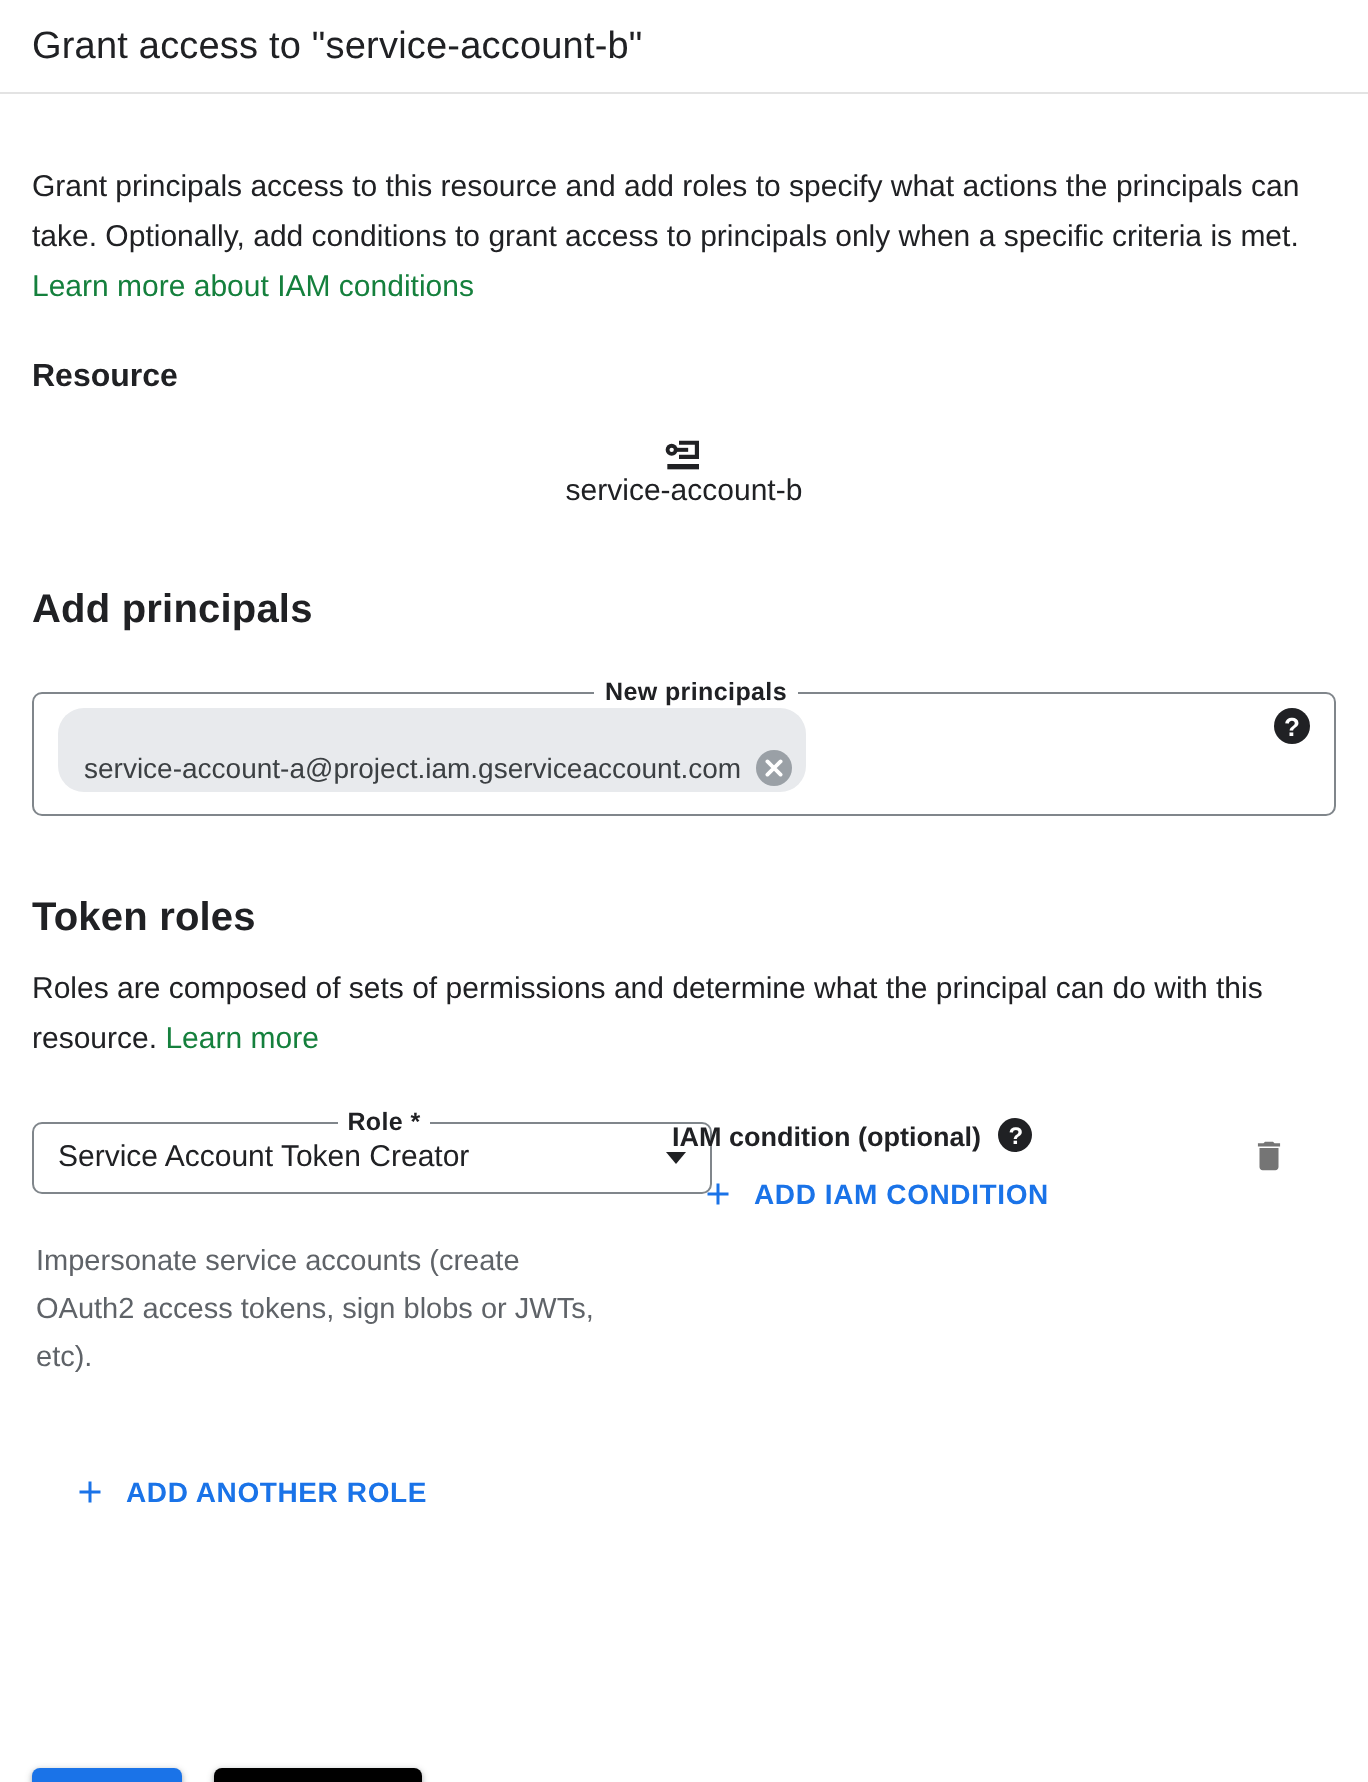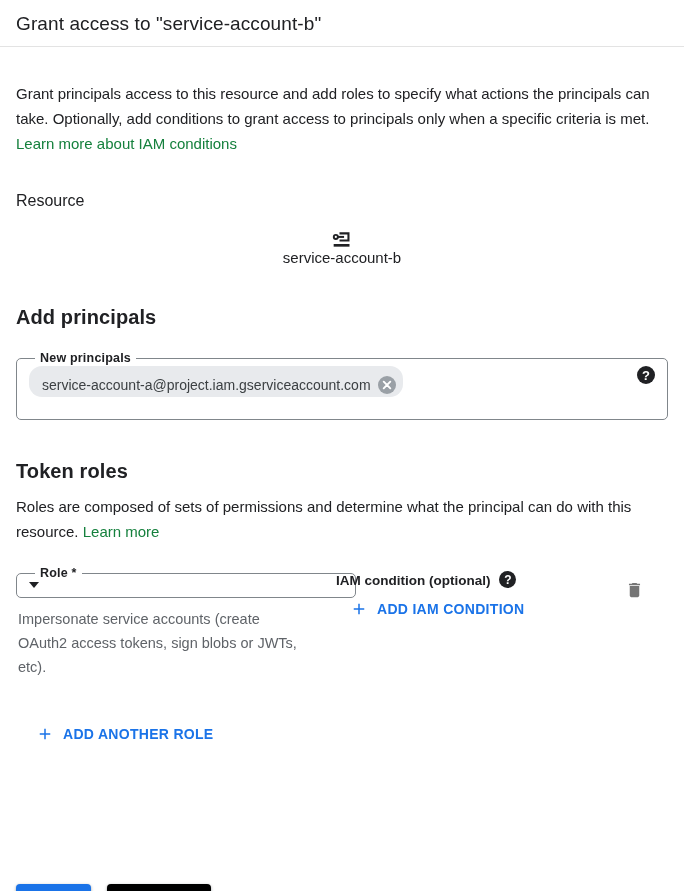--- a/index.html
+++ b/index.html
@@ -29,23 +29,23 @@
     line-height: 25px;
     color: #202124;
   }
   .intro { margin-top: 34px; max-width: 652px; }
   a.inline-link {
     color: #15803d;
     cursor: pointer;
     text-align: center;
   }
   .section-sub-heading {
-    margin-top: 36px;
+    margin-top: 24px;
     font-size: 16px;
-    font-weight: 400;
+    font-weight: 700;
     color: #202124;
   }
   .resource-row {
     margin-top: 19px;
     display: flex;
     align-items: center;
     font-size: 15px;
     flex-direction: column;
   }
   .section-heading {
@@ -55,20 +55,21 @@
     letter-spacing: .1px;
     color: #202124;
   }
   .section-desc { margin-top: 11px; max-width: 652px; }
   
   fieldset.outlined {
     border: 1px solid #80868b;
     border-radius: 5px;
     margin-top: 22px;
     padding: 0 12px 10px 12px;
+    text-align: center;
   }
   fieldset.outlined legend {
     font-size: 12.5px;
     font-weight: 700;
     color: #202124;
     padding: 0 5px;
     margin-left: 6px;
     letter-spacing: .2px;
   }
   .principals-field-inner {
@@ -77,21 +78,21 @@
     align-items: flex-start;
     min-height: 44px;
     padding-top: 1px;
   }
   .chip {
     display: inline-flex;
     align-items: center;
     gap: 7px;
     background: #e8eaed;
     border-radius: 13px;
-    padding: 10px 7px 3px 13px;
+    padding: 21px 7px 3px 13px;
     font-size: 14px;
     color: #3c4043;
     cursor: default;
   }
   .chip-x {
     display: inline-flex;
     width: 18px; height: 18px;
     cursor: pointer;
   }
   .help-circle {
@@ -123,21 +124,21 @@
   }
   .role-value-row {
     display: flex;
     justify-content: space-between;
     align-items: center;
     font-size: 15px;
     color: #202124;
     padding-top: 2px;
   }
   .role-desc {
-    margin-top: 9px;
+    margin-top: 22px;
     padding-left: 2px;
     font-size: 14.5px;
     line-height: 24px;
     color: #5f6368;
     max-width: 290px;
   }
   .condition-col { margin-left: 20px; padding-top: 17px; flex: 1 1 auto; }
   .condition-label-row {
     display: flex;
     align-items: flex-end;
@@ -255,20 +256,21 @@
     <span>Roles are composed of sets of permissions and determine what the principal can do with this resource.</span>
     <a class="inline-link">Learn more</a>
   </p>
 
   <div class="role-row">
 
     <div class="role-col">
       <fieldset class="outlined role-field">
         <legend>Role *</legend>
         <div class="role-value-row">
+          <span>Service Account Token Creator</span>
           <span>
             <svg width="10" height="6" viewBox="0 0 10 6">
                 <path d="M0 0 L10 0 L5 6 Z" fill="#202124"></path>
               </svg>
           </span>
         </div>
       </fieldset>
       <p class="role-desc">Impersonate service accounts (create OAuth2 access tokens, sign blobs or JWTs, etc).</p>
     </div>
 

